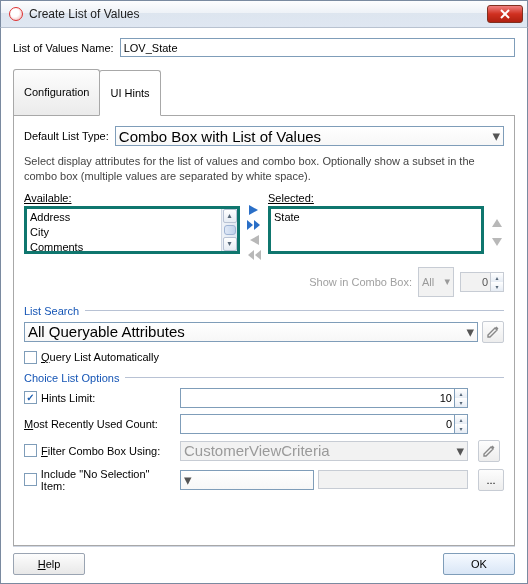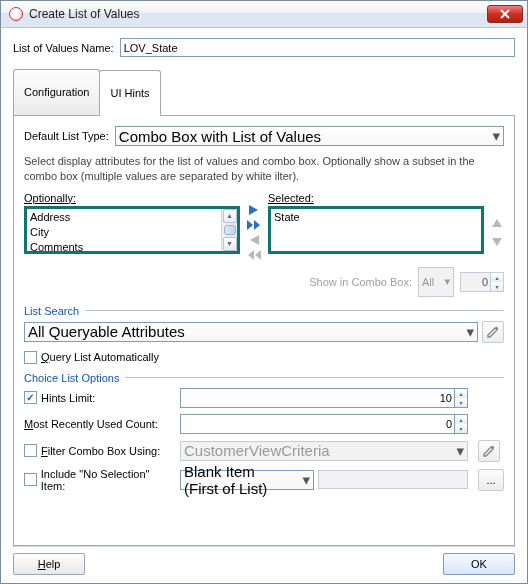--- a/index.html
+++ b/index.html
@@ -219,25 +219,25 @@
   <div class="tabcontent">
 
     <div class="row">
       <label>Default List Type:</label>
       <div class="select">
         <span>Combo Box with List of Values</span>
         <span class="chev">▾</span>
       </div>
     </div>
 
-    <div class="hint">Select display attributes for the list of values and combo box. Optionally show a subset in the combo box (multiple values are separated by white ilter).</div>
+    <div class="hint">Select display attributes for the list of values and combo box. Optionally show a subset in the combo box (multiple values are separated by white space).</div>
 
     <div class="shuttle">
       <div class="listarea">
-        <div class="listlabel"><span class="underline-label">Optionally:</span></div>
+        <div class="listlabel"><span class="underline-label">Available:</span></div>
         <div class="listbox-outer">
           <div class="listbox">
             <div>Address</div>
             <div>City</div>
             <div>Comments</div>
           </div>
           <div class="scrollbar">
             <div class="sbtn">▴</div>
             <div class="thumb"></div>
             <div class="sbtn">▾</div>
@@ -371,21 +371,20 @@
             <path d="M1 11 L3 11 L10 4 L8 2 L1 9 Z M9 1 L11 3" stroke="#888" fill="none" stroke-width="1.4"></path>
           </svg>
       </div>
 
       <div class="checkbox-row" style="margin:0">
         <div class="checkbox"></div>
         <label>Include "No Selection" Item:</label>
       </div>
       <div style="display:flex;gap:4px" class="full">
         <div class="select" style="flex:1">
-          <span>Blank Item (First of List)</span>
           <span class="chev">▾</span>
         </div>
         <input class="textinput" style="flex: 0 0 50px; border-color: rgb(199, 204, 212); background: rgb(242, 242, 242);" disabled="">
       </div>
       <div class="iconbtn square">...</div>
 
     </div>
   </div>
 
   <div class="footer">

